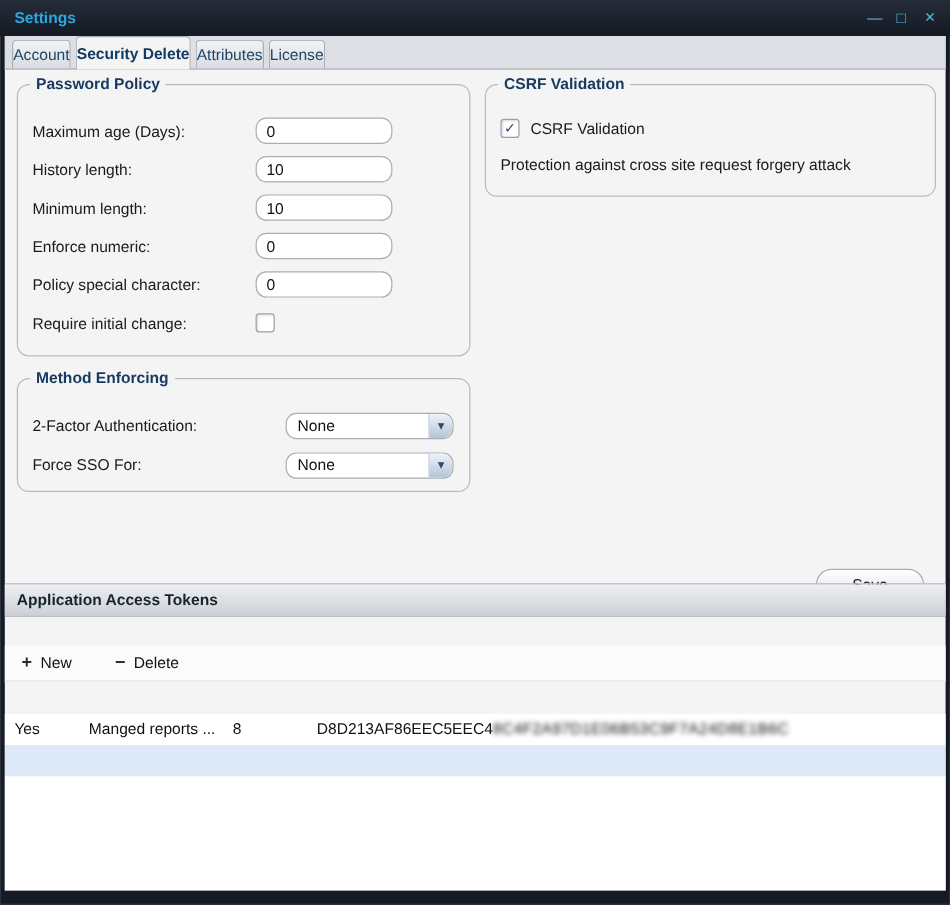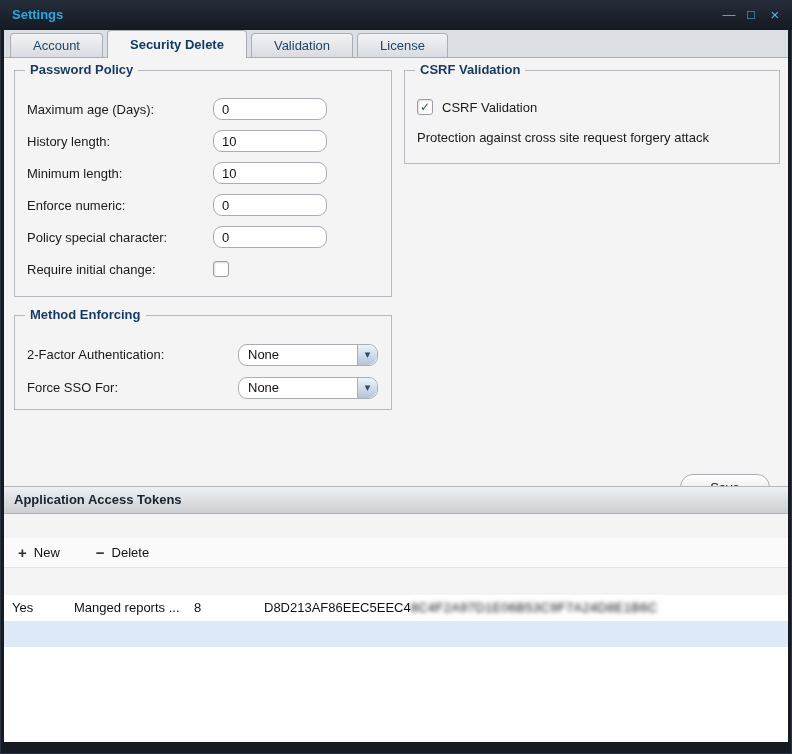--- a/index.html
+++ b/index.html
@@ -11,25 +11,25 @@
   .winbtn{position:absolute;top:0;line-height:30px;font-size:13px;color:#57b7e4;width:18px;text-align:center;cursor:pointer;}
   .winbtn.min{right:54px;}
   .winbtn.max{right:32px;}
   .winbtn.close{right:8px;font-size:15px;}
 
   
   .body{position:absolute;left:4px;top:30px;width:784px;height:712px;background:#f4f4f4;}
 
   
   .tabstrip{position:absolute;left:0;top:0;width:100%;height:28px;background:#dcdfe3;border-bottom:1px solid #a9aeb4;box-sizing:border-box;display:flex;align-items:flex-end;padding-left:6px;}
-  .tab{margin-right:4px;padding:0 22px;height:23px;line-height:23px;background:linear-gradient(180deg,#f2f3f5,#d9dce0);border:1px solid #a9aeb4;border-bottom:none;border-radius:4px 4px 0 0;font-size:13px;color:#1d4568;cursor:pointer;}
+  .tab{margin-right:4px;padding:0 0;height:23px;line-height:23px;background:linear-gradient(180deg,#f2f3f5,#d9dce0);border:1px solid #a9aeb4;border-bottom:none;border-radius:4px 4px 0 0;font-size:13px;color:#1d4568;cursor:pointer;}
   .tab.active{height:27px;line-height:27px;background:#f4f4f4;font-weight:bold;color:#123a63;margin-bottom:-1px;z-index:2;position:relative;}
 
   
-  .fieldset{position:absolute;border:1px solid #b6bac0;border-radius:0;box-sizing:border-box;}
+  .fieldset{position:absolute;border:1px solid #b6bac0;border-radius:10px;box-sizing:border-box;}
   .legend{position:absolute;top:-9px;left:10px;background:#f4f4f4;padding:0 5px;font-weight:bold;color:#17395f;font-size:13px;line-height:16px;white-space:nowrap;}
 
   .fieldset.pw{left:10px;top:40px;width:378px;height:227px;}
   .fs-rows{padding:22px 12px 0 12px;}
   .fs-row{display:flex;align-items:center;height:32px;}
   .fs-row label{width:186px;font-size:13px;color:#1a1a1a;flex:none;}
   input.txt{width:96px;height:18px;border:1px solid #a9aeb4;border-radius:9px;padding:1px 8px;font-family:"Liberation Sans","DejaVu Sans",sans-serif;font-size:13px;background:#fff;color:#111;outline:none;}
 
   .checkbox{width:14px;height:14px;border:1px solid #9aa0a8;background:#fff;border-radius:3px;display:inline-flex;align-items:center;justify-content:center;box-shadow:inset 1px 1px 2px rgba(0,0,0,.14);cursor:pointer;}
   .checkbox .check{display:none;font-size:12px;font-weight:bold;color:#2d4a6e;margin-top:-1px;}
@@ -82,21 +82,21 @@
     <span class="winbtn min">—</span>
     <span class="winbtn max">□</span>
     <span class="winbtn close">×</span>
   </div>
 
   <div class="body">
 
     <div class="tabstrip">
       <div class="tab">Account</div>
       <div class="tab active">Security Delete</div>
-      <div class="tab">Validation</div>
+      <div class="tab">Attributes</div>
       <div class="tab">License</div>
     </div>
 
     <div class="fieldset pw">
       <div class="legend">Password Policy</div>
       <div class="fs-rows">
         <div class="fs-row">
           <label>Maximum age (Days):</label>
           <input class="txt" type="text" value="0" style="">
         </div>

